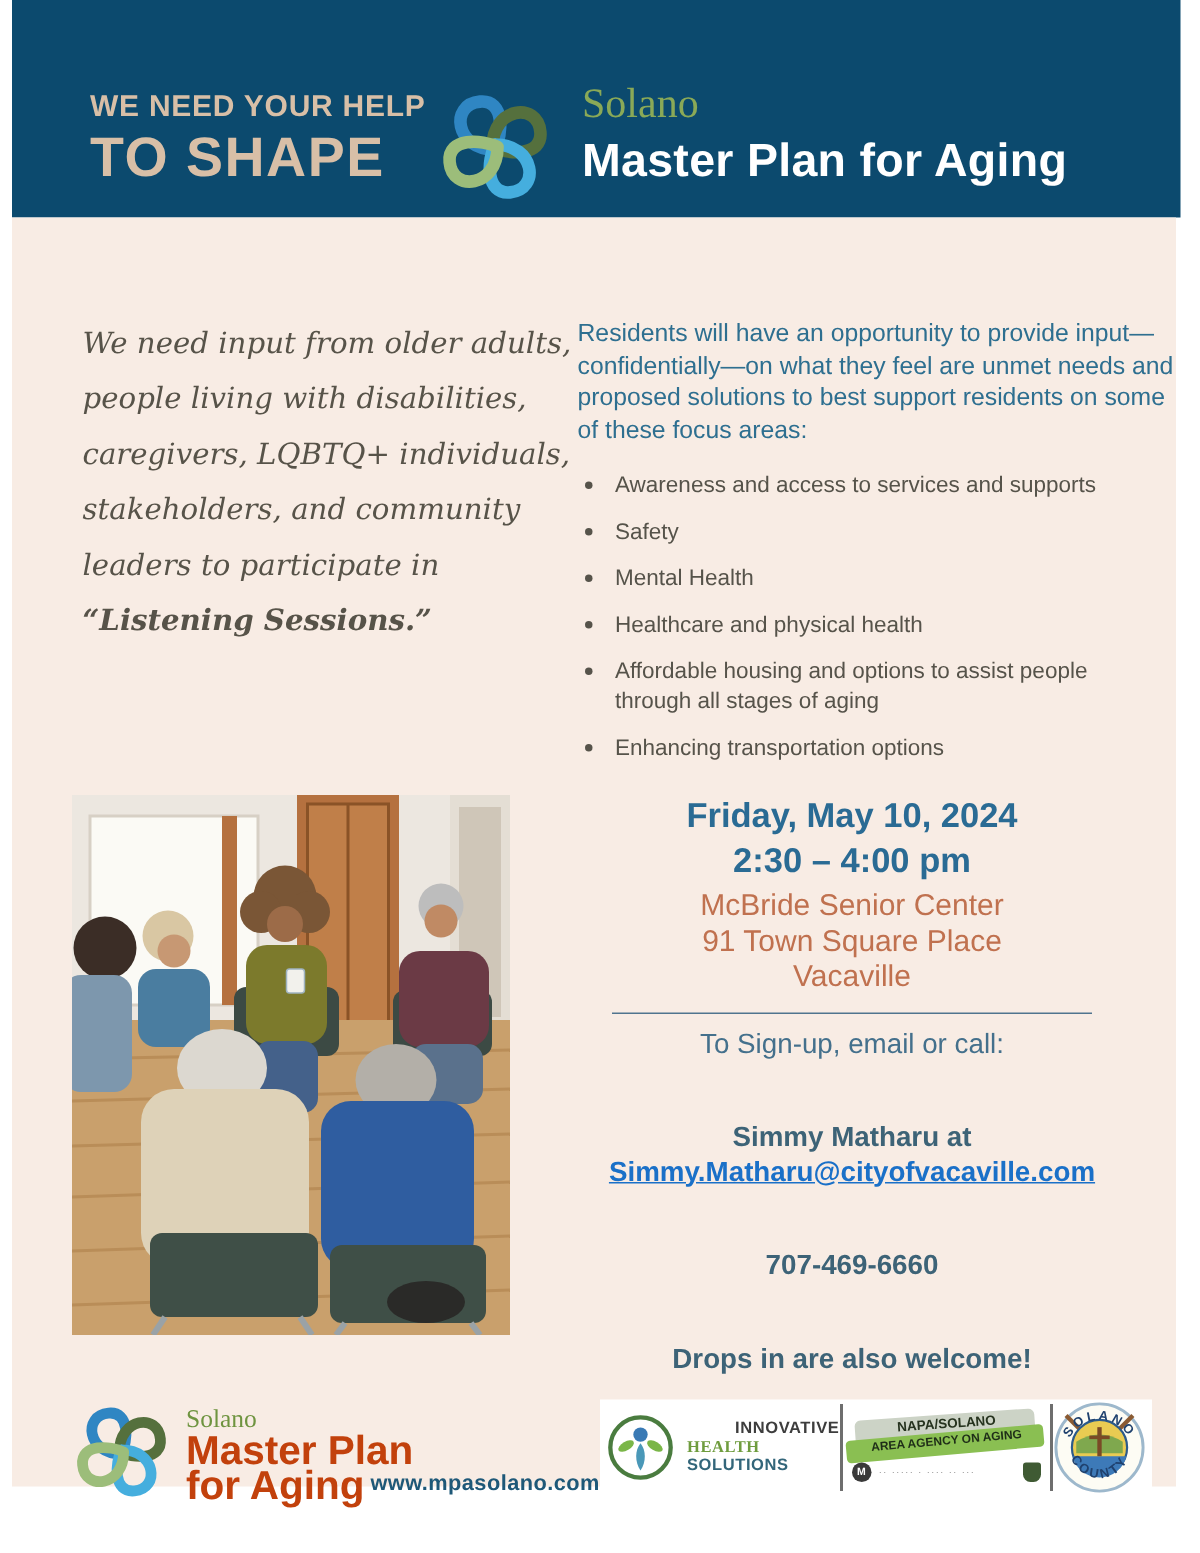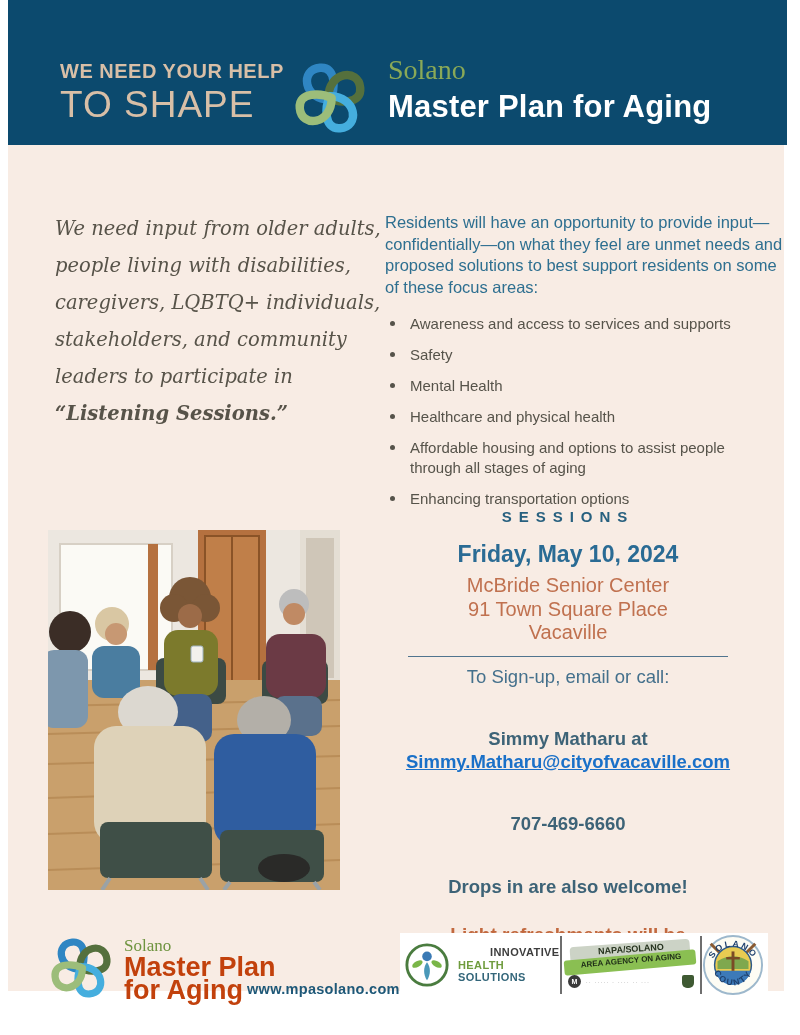--- a/index.html
+++ b/index.html
@@ -7,21 +7,21 @@
     width:800px;height:1035px;position:relative;background:#ffffff;
     font-family:"Liberation Sans", sans-serif;overflow:hidden;
   }
   
   .header{
     position:absolute;left:8px;right:13px;top:0;height:145px;
     background:#0c4a6e;
   }
   .header-help{position:absolute;left:52px;top:60px;color:#d8bfa7;}
   .header-help .l1{font-size:20px;font-weight:bold;letter-spacing:.5px;}
-  .header-help .l2{font-size:37px;font-weight:normal;letter-spacing:1px;margin-top:1px;}
+  .header-help .l2{font-size:37px;font-weight:bold;letter-spacing:1px;margin-top:1px;}
   .header-logo{position:absolute;left:280px;top:56px;}
   .header-brand{position:absolute;left:380px;top:54px;}
   .brand-solano{font-family:"Liberation Serif", serif;font-size:28px;color:#8aa957;}
   .brand-title{font-size:31px;font-weight:bold;color:#ffffff;margin-top:3px;letter-spacing:.2px;}
   
   .flyer-body{
     position:absolute;left:8px;right:16px;top:145px;height:846px;
     background:#f8ece4;
   }
   
@@ -76,21 +76,21 @@
   .footer-title{font-size:27px;font-weight:bold;color:#c2410c;line-height:23px;}
   .website{position:absolute;left:247px;top:981px;font-size:14.5px;font-weight:bold;color:#1e5878;letter-spacing:.3px;}
   .partners{
     position:absolute;left:400px;top:933px;width:368px;height:64px;background:#ffffff;
     display:flex;align-items:center;justify-content:space-between;padding:0 4px;box-sizing:border-box;
   }
   .partner{display:flex;align-items:center;gap:8px;}
   .divider{width:2px;height:58px;background:#6e6e6e;}
   .ihs-text{font-size:11px;font-weight:bold;line-height:12.5px;letter-spacing:.4px;}
   .ihs-text .t1{color:#3d3d3d;padding-left:32px;}
-  .ihs-text .t2{color:#6f9c3e;}
+  .ihs-text .t2{color:#6f9c3e;font-family:Liberation Serif, serif;}
   .ihs-text .t3{color:#33667a;}
   .aaa{position:relative;width:138px;height:56px;}
   .aaa .brush1{position:absolute;left:8px;top:6px;width:120px;height:18px;background:#ccd3c6;transform:rotate(-4deg);border-radius:4px;}
   .aaa .brush2{position:absolute;left:2px;top:18px;width:132px;height:15px;background:#8abf52;transform:rotate(-5deg);border-radius:3px;}
   .aaa .t1{position:absolute;left:0;top:7px;width:100%;text-align:center;font-size:9px;font-weight:bold;color:#26331f;transform:rotate(-4deg);}
   .aaa .t2{position:absolute;left:0;top:19px;width:100%;text-align:center;font-size:8px;font-weight:bold;color:#1f2e18;transform:rotate(-5deg);}
   .aaa .row{position:absolute;left:6px;top:38px;width:126px;display:flex;align-items:center;gap:5px;}
   .aaa .mcircle{width:13px;height:13px;border-radius:50%;background:#3a3a3a;color:#fff;font-size:7px;font-weight:bold;text-align:center;line-height:13px;}
   .aaa .dashes{flex:1;font-size:6px;color:#8a8a8a;letter-spacing:1px;white-space:nowrap;overflow:hidden;}
   .aaa .crest{width:12px;height:13px;background:#3f5a33;border-radius:2px 2px 5px 5px;}
@@ -201,22 +201,22 @@
     <rect x="172" y="300" width="104" height="52" rx="8" fill="#3f4f47"></rect>
     <g stroke="#9aa2a6" stroke-width="4">
       <line x1="182" y1="352" x2="176" y2="360"></line>
       <line x1="266" y1="352" x2="272" y2="360"></line>
     </g>
     <ellipse cx="236" cy="338" rx="26" ry="14" fill="#2a2a28"></ellipse>
   </svg>
 </div>
 
 <div class="sessions">
-  <div class="sessions-sub">SESSIONS</div>
   <div class="session-date">Friday, May 10, 2024</div>
+  <div class="session-time">2:30 – 4:00 pm</div>
   <div class="venue">
     <div>McBride Senior Center</div>
     <div>91 Town Square Place</div>
     <div>Vacaville</div>
   </div>
   <hr class="rule">
   <div class="signup">
     <div>To Sign-up, email or call:</div>
     <div class="b">Simmy Matharu at</div>
     <div><a href="#">Simmy.Matharu@cityofvacaville.com</a></div>

